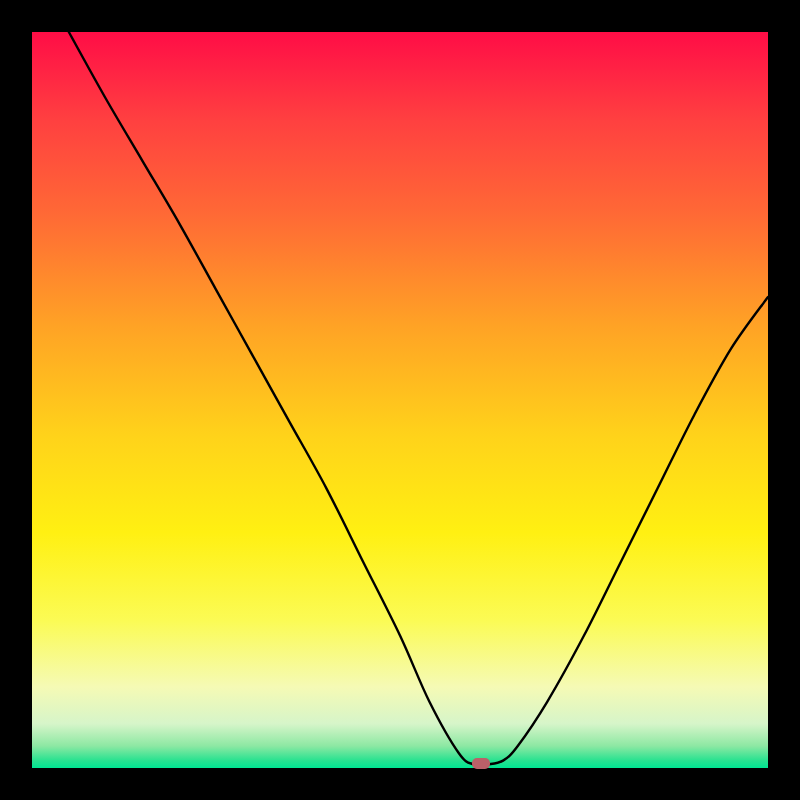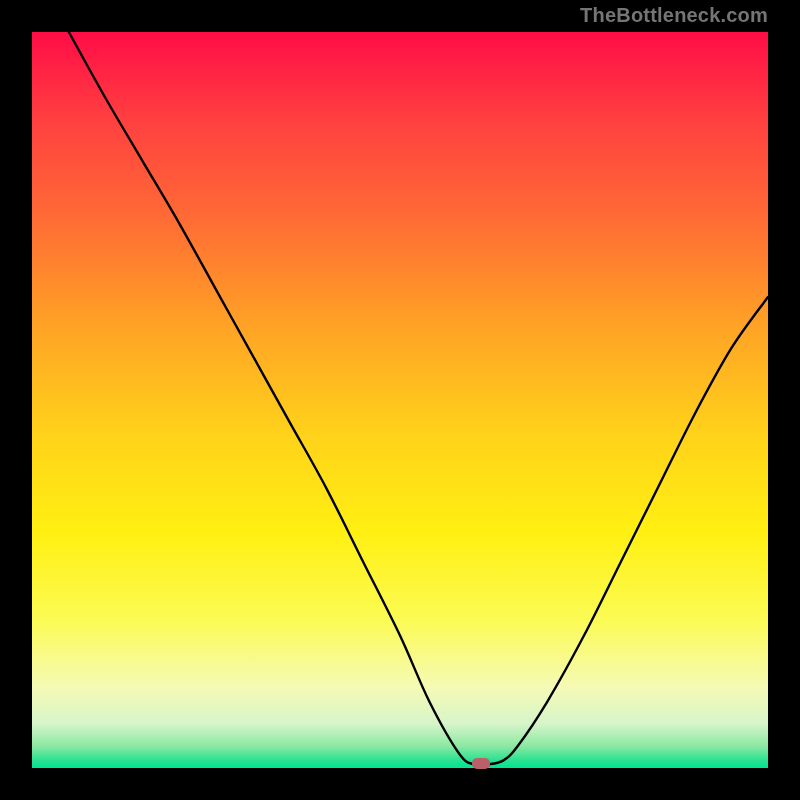--- a/index.html
+++ b/index.html
@@ -63,14 +63,13 @@
 </head>
 <body>
 
 <div class="chart-container">
   <div class="plot-area">
     <svg class="curve-svg" viewBox="0 0 736 736" preserveAspectRatio="none">
       <path id="curve-path" fill="none" stroke="#000000" stroke-width="2.4" stroke-linecap="round" stroke-linejoin="round" d="M 36.80 0.00 C 42.93 11.04, 61.33 44.77, 73.60 66.24 C 85.87 87.71, 98.13 107.95, 110.40 128.80 C 122.67 149.65, 134.93 169.89, 147.20 191.36 C 159.47 212.83, 171.73 235.52, 184.00 257.60 C 196.27 279.68, 208.53 301.76, 220.80 323.84 C 233.07 345.92, 245.33 368.00, 257.60 390.08 C 269.87 412.16, 282.13 433.01, 294.40 456.32 C 306.67 479.63, 318.93 505.39, 331.20 529.92 C 343.47 554.45, 356.96 580.21, 368.00 603.52 C 379.04 626.83, 387.63 650.13, 397.44 669.76 C 407.25 689.39, 419.52 710.85, 426.88 721.28 C 434.24 731.71, 436.69 730.48, 441.60 732.32 C 446.51 734.16, 451.41 732.93, 456.32 732.32 C 461.23 731.71, 466.13 731.71, 471.04 728.64 C 475.95 725.57, 478.40 723.73, 485.76 713.92 C 493.12 704.11, 504.16 688.16, 515.20 669.76 C 526.24 651.36, 539.73 626.83, 552.00 603.52 C 564.27 580.21, 576.53 554.45, 588.80 529.92 C 601.07 505.39, 613.33 480.85, 625.60 456.32 C 637.87 431.79, 650.13 406.03, 662.40 382.72 C 674.67 359.41, 686.93 336.11, 699.20 316.48 C 711.47 296.85, 729.87 273.55, 736.00 264.96"></path>
     </svg>
     <div id="marker" class="marker" style="left: 440.128px; top: 726.432px; width: 17.664px; height: 10.304px;"></div>
   </div>
-  <div class="watermark">TheBottleneck.com</div>
 </div>
 
 </body></html>

